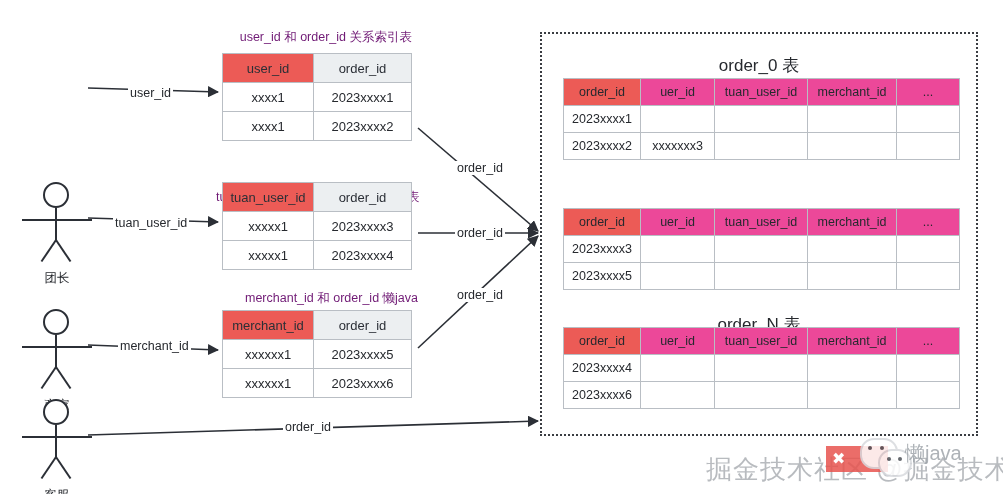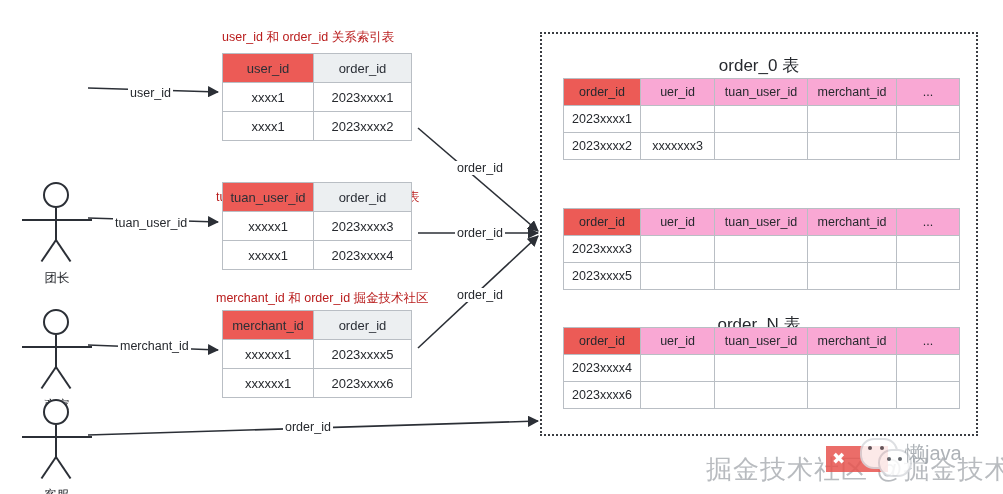--- a/index.html
+++ b/index.html
@@ -16,36 +16,36 @@
   .actor .spine{position:absolute;left:33px;top:26px;width:2px;height:34px;background:#2b2f36;}
   .actor .arms{position:absolute;left:0px;top:37px;width:70px;height:2px;background:#2b2f36;}
   .actor .leg{position:absolute;top:58px;left:33px;width:2px;height:26px;background:#2b2f36;
               transform-origin:top center;}
   .actor .leg.l{transform:rotate(34deg);}
   .actor .leg.r{transform:rotate(-34deg);}
   .actor-label{position:absolute;width:70px;text-align:center;top:88px;left:0;
                font-size:12.5px;color:#26292e;white-space:nowrap;}
 
   
-  .idx-title{position:absolute;font-size:12.5px;color:#b91c1c;white-space:nowrap;text-align:left;}
+  .idx-title{position:absolute;font-size:12.5px;color:#701a75;white-space:nowrap;text-align:right;}
   .idx-table{position:absolute;border-collapse:collapse;table-layout:fixed;background:#fff;}
   .idx-table td{border:1px solid #b9bec4;height:28px;text-align:center;font-size:13px;
                 color:#26292e;padding:0;}
   .idx-table td.k{width:90px;}
   .idx-table td.v{width:97px;}
   .idx-table tr.hdr td{font-weight:400;}
   .idx-table tr.hdr td.k{background:#ec5b56;color:#2b2f36;}
   .idx-table tr.hdr td.v{background:#eceff1;color:#2b2f36;}
 
   
   .ord-title{position:absolute;font-size:17px;color:#26292e;white-space:nowrap;text-align:center;}
   .ord-table{position:absolute;border-collapse:collapse;table-layout:fixed;background:#fff;}
   .ord-table td{border:1px solid #b9bec4;height:26px;font-size:12.5px;text-align:center;
                 color:#26292e;padding:0;overflow:hidden;}
-  .ord-table tr.hdr td{background:#f9a8d4;}
+  .ord-table tr.hdr td{background:#ec4899;}
   .ord-table tr.hdr td.pk{background:#ec5b56;}
   .ord-table td.c0{width:76px;}
   .ord-table td.c1{width:73px;}
   .ord-table td.c2{width:92px;}
   .ord-table td.c3{width:88px;}
   .ord-table td.c4{width:62px;}
   .ord-table td.body{text-align:center;}
 
   
   #shard-box{position:absolute;left:540px;top:32px;width:438px;height:404px;
@@ -149,21 +149,21 @@
       <td class="k">xxxxx1</td>
       <td class="v">2023xxxx3</td>
     </tr>
     <tr>
       <td class="k">xxxxx1</td>
       <td class="v">2023xxxx4</td>
     </tr>
   </tbody>
     </table>
 
-  <div class="idx-title" style="left:216px;top:290px;width:202px;">merchant_id 和 order_id 掘金技术社区</div>
+  <div class="idx-title" style="left:216px;top:290px;width:202px;">merchant_id 和 order_id 懒java</div>
   <table class="idx-table" style="left:222px;top:310px;">
     <tbody>
         <tr class="hdr">
       <td class="k">merchant_id</td>
       <td class="v">order_id</td>
     </tr>
     <tr>
       <td class="k">xxxxxx1</td>
       <td class="v">2023xxxx5</td>
     </tr>

